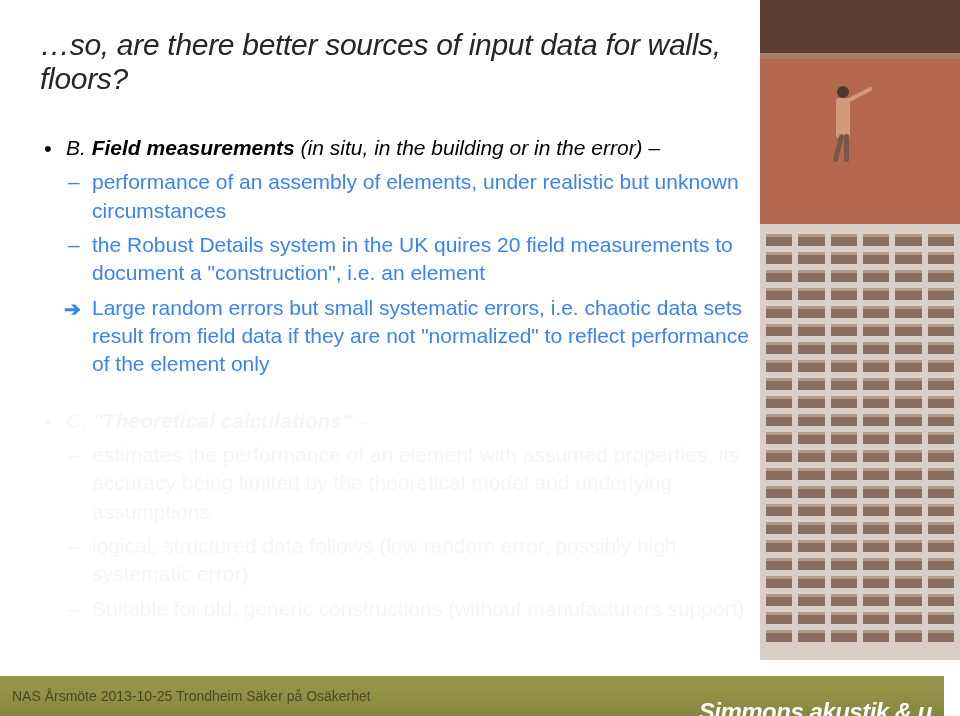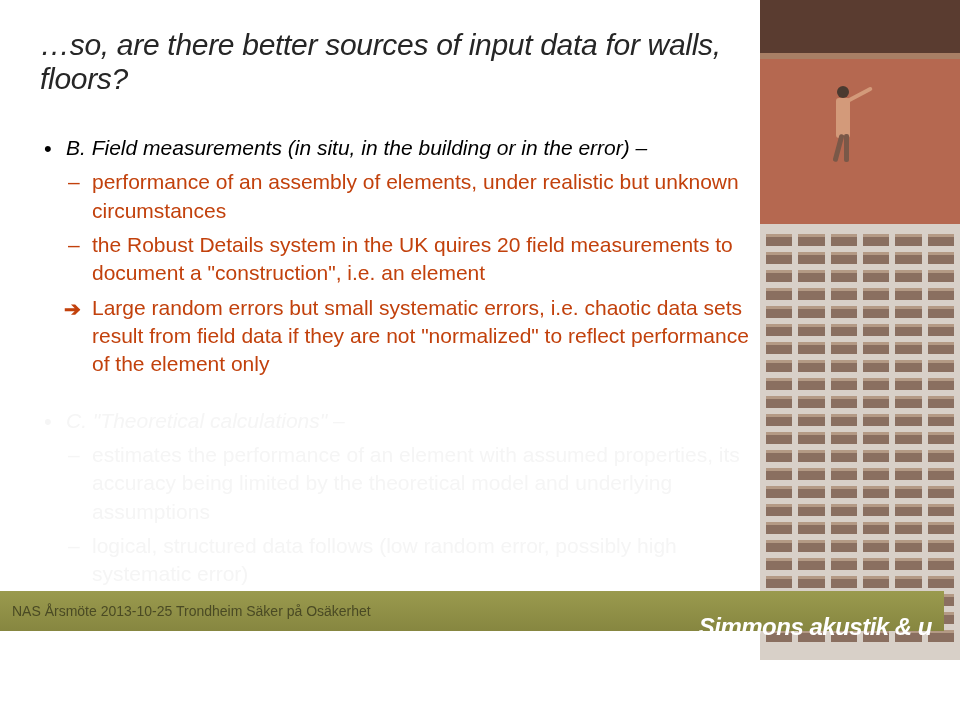--- a/index.html
+++ b/index.html
@@ -1,20 +1,20 @@
 <!DOCTYPE html>
 <html><head>
 <meta charset="utf-8">
 <style>
   * { margin: 0; padding: 0; box-sizing: border-box; }
   html, body { width: 960px; height: 716px; overflow: hidden; font-family: Arial, Helvetica, sans-serif; }
   .slide {
     position: relative;
     width: 960px;
-    height: 631px;
+    height: 716px;
     background: #ffffff;
   }
   .photo-strip {
     position: absolute;
     right: 0;
     top: 0;
     width: 200px;
     height: 660px;
     background: linear-gradient(to bottom,
       #5a3c30 0%, #5a3c30 8%,
@@ -114,32 +114,32 @@
     content: "•";
     position: absolute;
     left: 4px;
     top: 0;
     font-size: 22px;
   }
   .bullets .lead {
     font-style: italic;
   }
   .bullets .lead .emph {
-    font-weight: normal;
+    font-weight: bold;
   }
   .sub {
     list-style: none;
     margin-top: 6px;
   }
   .sub > li {
     position: relative;
     padding-left: 26px;
     margin-top: 6px;
     font-size: 21px;
-    color: #c2410c;
+    color: #3b82f6;
   }
   .sub > li::before {
     content: "–";
     position: absolute;
     left: 2px;
     top: 0;
   }
   .arrow-item::before { content: ""; }
   .arrow-glyph {
     position: absolute;

